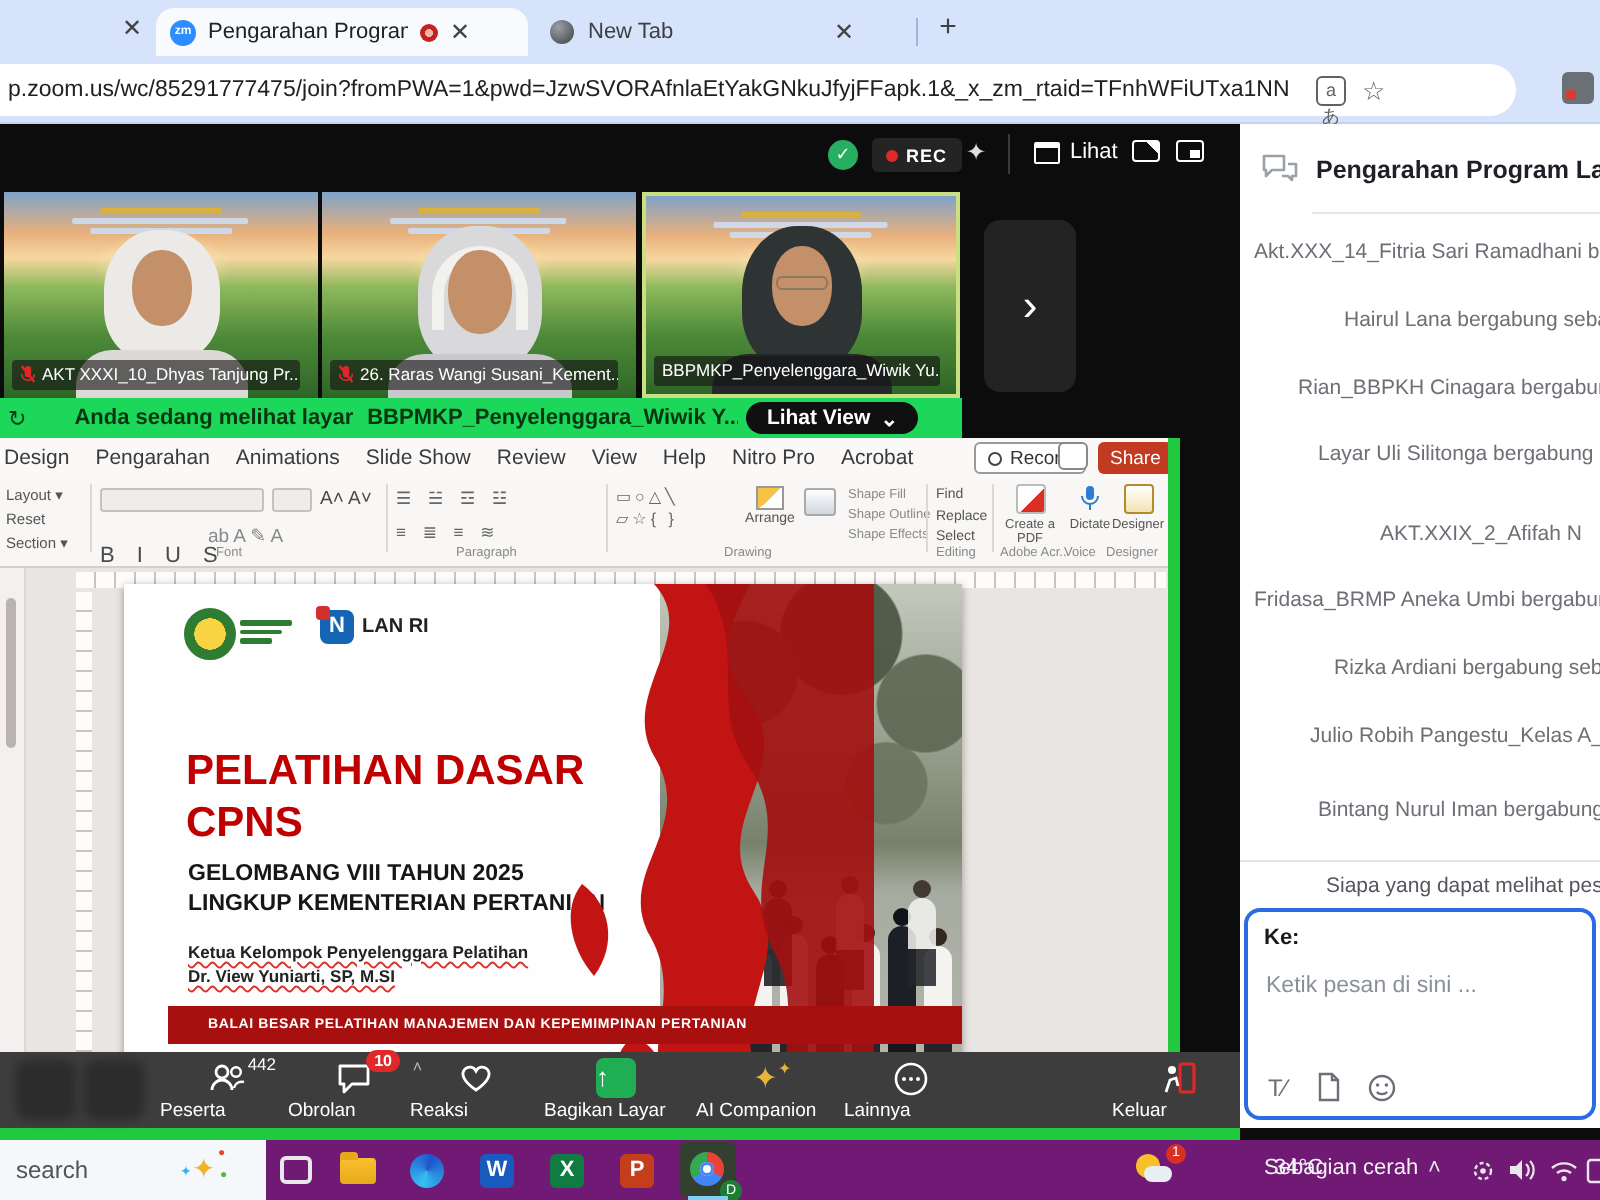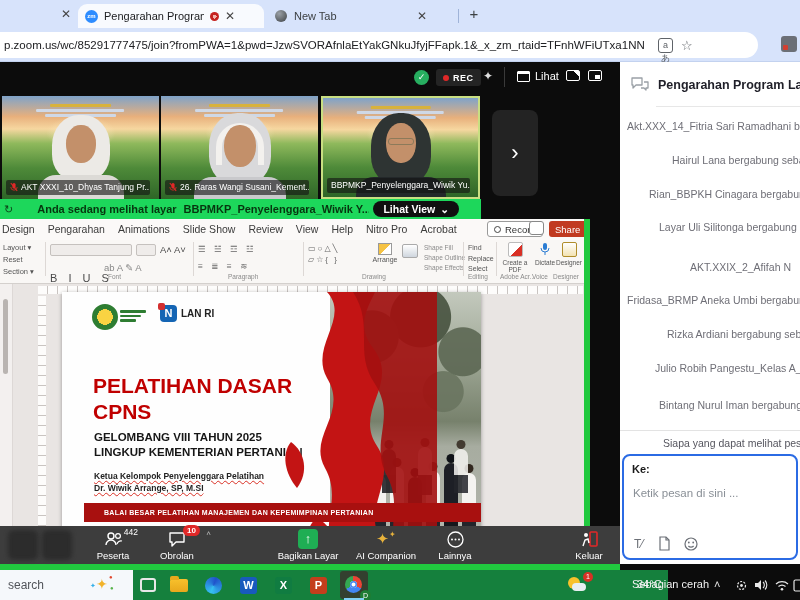--- a/index.html
+++ b/index.html
@@ -125,21 +125,21 @@
   .pp-d::before { background:#101318; }
   .flame { position:absolute; left:195px; top:0; width:180px; height:249px; z-index:5; }
 
   
   .green-r { position:absolute; left:584px; top:219px; width:6px; height:345px; background:#21c93f; z-index:35; }
   .green-b { position:absolute; left:0; top:564px; width:620px; height:6px; background:#21c93f; z-index:36; }
 
   
   .mtg-toolbar { position:absolute; left:0; top:526px; width:620px; height:38px; background:#3d3d3d; z-index:40; display:flex; align-items:center; }
   .blurbtn { position:absolute; top:4px; width:30px; height:30px; background:#2c2c2c; border-radius:6px; filter:blur(2px); }
-  .tbi { position:absolute; top:3px; width:66px; text-align:center; color:#fff; cursor:pointer; }
+  .tbi { position:absolute; top:3px; width:66px; color:#fff; cursor:pointer; }
   .tbi .ic { height:20px; display:flex; align-items:center; justify-content:center; position:relative; }
   .tbi .lbl { font-size:9.5px; margin-top:1px; white-space:nowrap; }
   .cnt { position:absolute; top:-2px; right:8px; font-size:8.5px; color:#fff; }
   .badge { position:absolute; top:-4px; right:10px; background:#e02828; color:#fff; font-size:8px; font-weight:bold; border-radius:7px; padding:0 4px; line-height:11px; }
   .caret-s { position:absolute; top:0; right:-1px; color:#bbb; font-size:8px; }
   .share-ic { width:20px; height:20px; background:#1fae54; border-radius:4px; color:#fff; font-size:13px; font-weight:bold; line-height:20px; }
   .ai-ic { color:#e8b33c; font-size:15px; }
   .ai-ic small { font-size:8px; vertical-align:top; }
 
   
@@ -150,21 +150,21 @@
   .cmsg { position:absolute; font-size:10.5px; color:#6e6e76; white-space:nowrap; }
   .privacy { position:absolute; left:0; top:368px; width:180px; height:24px; border-top:1px solid #e3e3e3; display:flex; align-items:center; }
   .privacy .ptxt { font-size:10.5px; color:#55555e; white-space:nowrap; }
   .compose { position:absolute; left:2px; top:392px; width:176px; height:106px; border:2px solid #2b6be4; border-radius:8px; background:#fff; }
   .ke { position:absolute; left:8px; top:7px; font-size:11px; font-weight:bold; color:#1a1a1a; }
   .pill { position:absolute; left:30px; top:4px; height:18px; background:#2b6be4; color:#fff; font-size:10.5px; border-radius:12px; padding:2px 11px; white-space:nowrap; cursor:pointer; }
   .type-ph { position:absolute; left:9px; top:31px; font-size:11.5px; color:#8a9097; }
   .cmp-ic { position:absolute; bottom:7px; color:#6b6f76; }
 
   
-  .taskbar { position:absolute; left:0; top:570px; width:668px; height:30px; background:#15803d; z-index:60; }
+  .taskbar { position:absolute; left:0; top:570px; width:800px; height:30px; background:#701a75; z-index:60; }
   .searchbox { position:absolute; left:0; top:0; width:133px; height:30px; background:#f5f8fb; display:flex; align-items:center; }
   .search-lbl { font-size:12px; color:#51545a; margin-left:8px; }
   .copilot { position:absolute; left:96px; top:6px; font-size:14px; color:#f2b32a; }
   .copilot i { position:absolute; font-style:normal; }
   .tb-ic { position:absolute; top:5px; width:20px; height:20px; cursor:pointer; }
   .taskview { border:2px solid #e8e8e8; border-radius:3px; width:16px; height:14px; top:8px; }
   .folder { width:18px; height:13px; top:9px; background:linear-gradient(#f8c12c,#e8a81c); border-radius:2px; }
   .folder::before { content:""; position:absolute; left:0; top:-3px; width:9px; height:4px; background:#e8a81c; border-radius:2px 2px 0 0; }
   .edge { width:17px; height:17px; top:7px; border-radius:50%; background:conic-gradient(from 200deg,#35c1f1,#2052cb,#35c1f1); }
   .office { width:17px; height:17px; top:7px; border-radius:3px; color:#fff; font-size:11px; font-weight:bold; text-align:center; line-height:17px; }
@@ -408,21 +408,21 @@
           </span>
         <div class="logo-lan">
           <span class="lan-mark">N</span>
           <span class="lan-txt">LAN RI</span>
         </div>
         <div class="sl-red1" style="color:#c00000;">PELATIHAN DASAR</div>
         <div class="sl-red2" style="color:#c00000;">CPNS</div>
         <div class="sl-sub1">GELOMBANG VIII TAHUN 2025</div>
         <div class="sl-sub2">LINGKUP KEMENTERIAN PERTANIAN</div>
         <div class="sl-role">Ketua Kelompok Penyelenggara Pelatihan</div>
-        <div class="sl-name">Dr. Wiwik Arrange, SP, M.SI</div>
+        <div class="sl-name">Dr. View Yuniarti, SP, M.SI</div>
         <div class="sl-footer">BALAI BESAR PELATIHAN MANAJEMEN DAN KEPEMIMPINAN PERTANIAN</div>
       </div>
     </div>
   </div>
 
   <span class="green-r"></span>
   <span class="green-b"></span>
 
   <div class="mtg-toolbar">
     <span class="blurbtn" style="left:8px;"></span>
@@ -445,20 +445,28 @@
       <div class="ic">
           <svg width="18" height="16" viewBox="0 0 18 16">
             <path d="M2,2 h14 v9 h-8 l-4,4 v-4 h-2 z" fill="none" stroke="#fff" stroke-width="1.4" stroke-linejoin="round"></path>
           </svg>
         <span class="badge">10</span>
         <span class="caret-s">˄</span>
         </div>
       <div class="lbl">Obrolan</div>
     </div>
 
+    <div class="tbi" style="left:205px;">
+      <div class="ic">
+          <svg width="18" height="16" viewBox="0 0 18 16">
+            <path d="M9,14 C3,10 1,6 3.5,3.5 C5.5,1.7 8,2.6 9,4.5 C10,2.6 12.5,1.7 14.5,3.5 C17,6 15,10 9,14 Z" fill="none" stroke="#fff" stroke-width="1.4"></path>
+          </svg>
+        </div>
+      <div class="lbl">Reaksi</div>
+    </div>
 
     <div class="tbi" style="left:272px; width:72px;">
       <div class="ic">
           <span class="share-ic">↑</span>
         </div>
       <div class="lbl">Bagikan Layar</div>
     </div>
 
     <div class="tbi" style="left:348px; width:76px;">
       <div class="ic">

